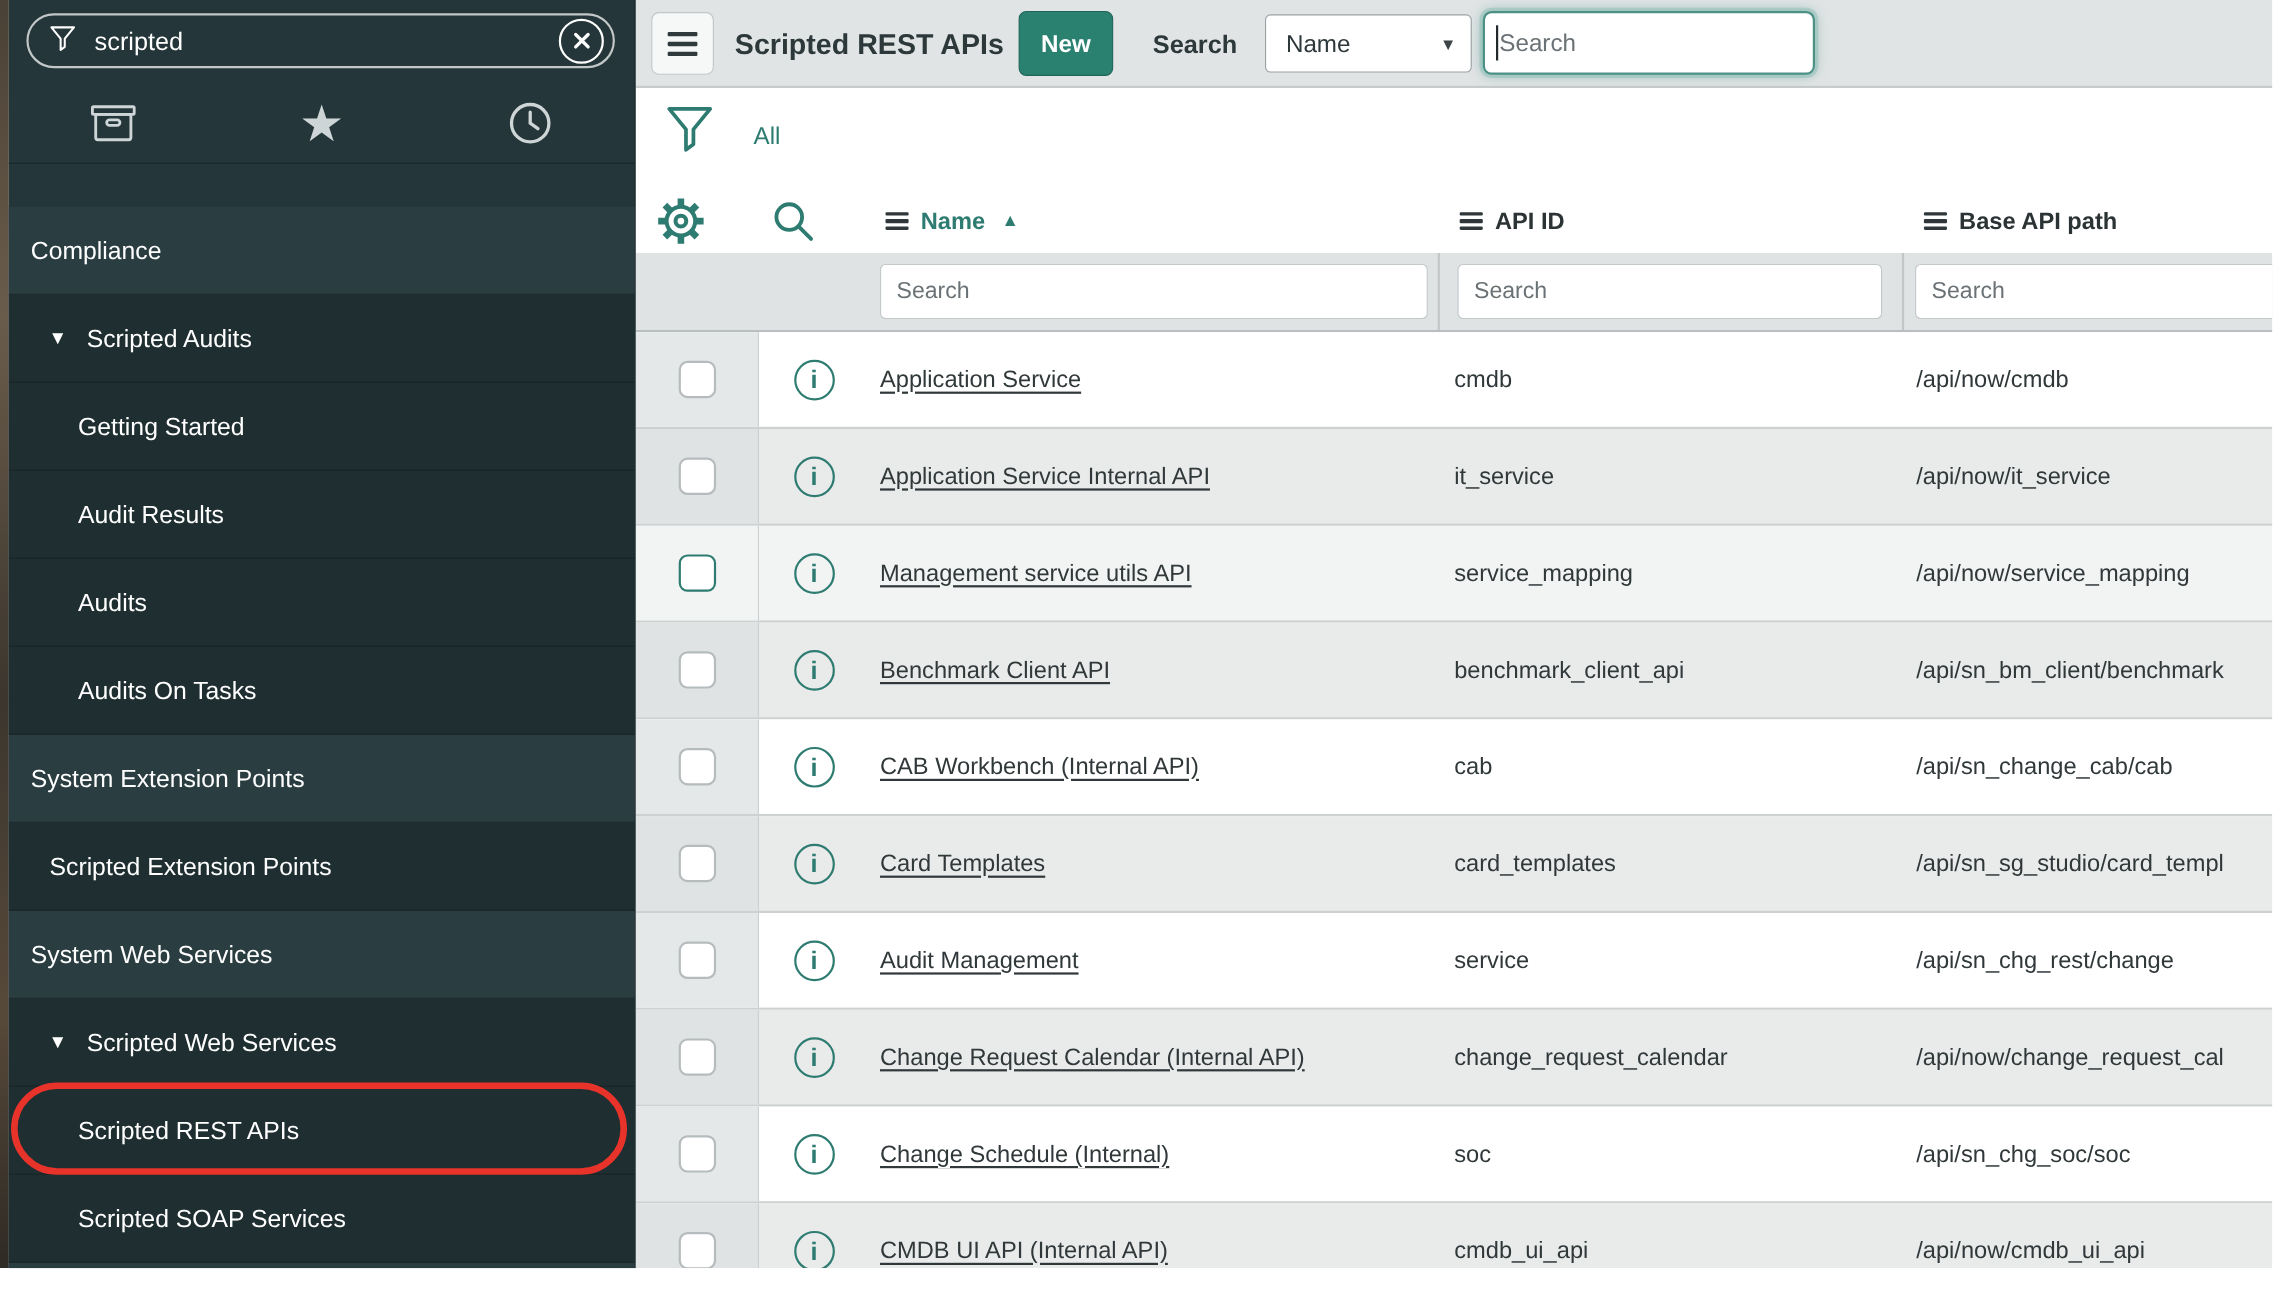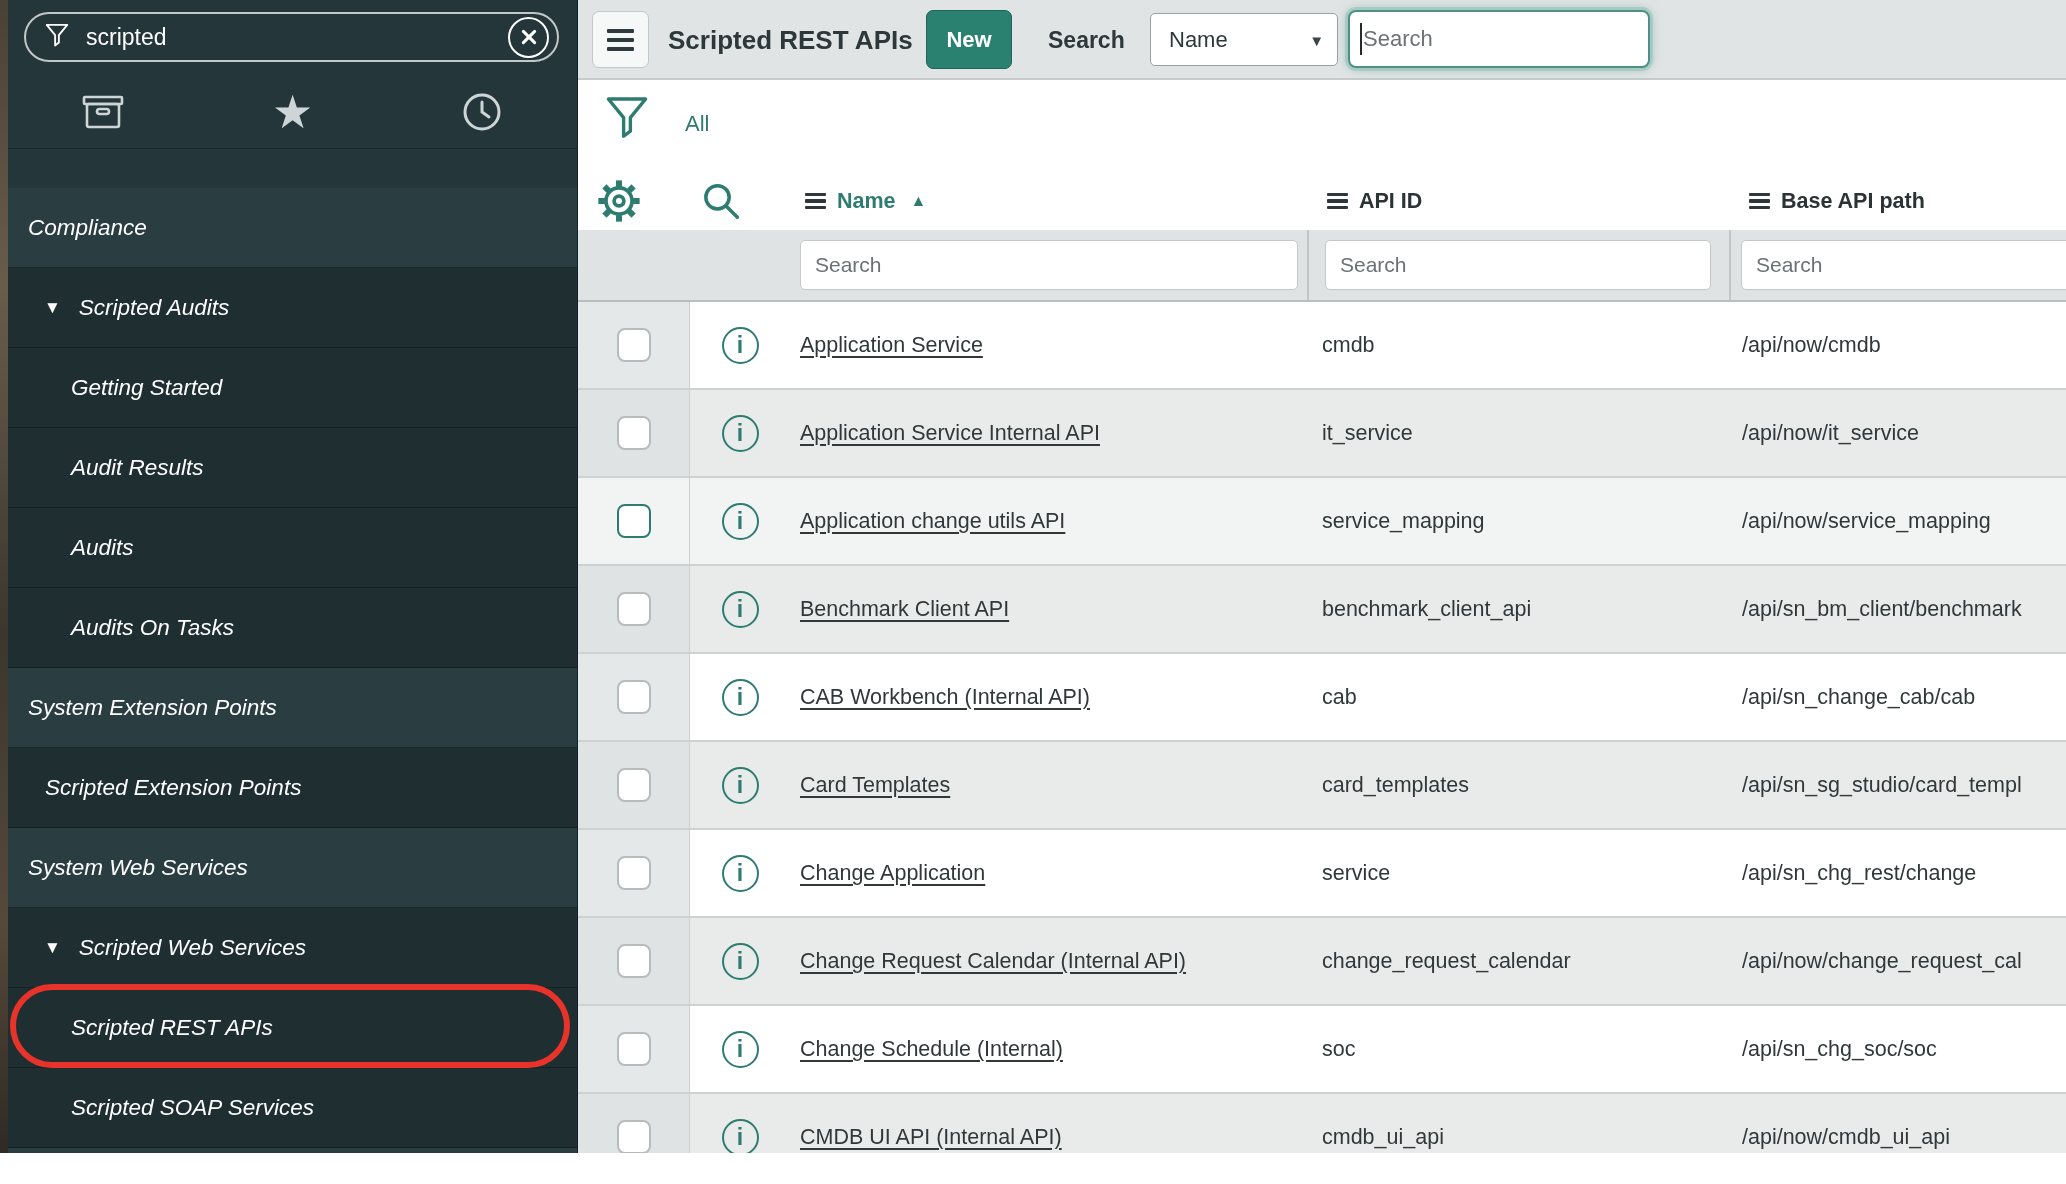--- a/index.html
+++ b/index.html
@@ -20,21 +20,21 @@
     font-size:23px;margin-left:14px;font-family:inherit;}
   .clear-btn{width:37px;height:37px;border:2.5px solid #fff;border-radius:50%;
     margin-right:8px;position:relative;flex:0 0 auto;cursor:pointer;}
   .clear-btn i{position:absolute;left:50%;top:50%;width:19px;height:3px;background:#fff;border-radius:2px;}
   .clear-btn i:first-child{transform:translate(-50%,-50%) rotate(45deg);}
   .clear-btn i:last-child{transform:translate(-50%,-50%) rotate(-45deg);}
   .side-tabs{position:absolute;left:0;top:75px;width:100%;height:73px;display:flex;
     border-bottom:1px solid #15272a;}
   .side-tab{flex:1;display:flex;align-items:center;justify-content:center;}
   .star-glyph{font-size:46px;color:#ced5d6;line-height:1;}
-  .nav{position:absolute;left:0;top:188px;width:100%;font-style:italic;}
+  .nav{position:absolute;left:0;top:188px;width:100%;}
   .nav-row{height:80px;box-sizing:border-box;display:flex;align-items:center;
     font-size:22.5px;border-bottom:1px solid rgba(0,0,0,.30);}
   .nav-row.app{background:#2a3d41;padding-left:20px;}
   .nav-row.section{background:#1f2e31;padding-left:36px;}
   .nav-row.module{background:#1f2e31;padding-left:63px;}
   .nav-row.module.shallow{padding-left:37px;}
   .nav-row.tail{background:#2a3d41;height:36px;border-bottom:none;}
   .caret{font-size:17px;margin-right:18px;color:#fff;}
   .annotation{position:absolute;left:10px;top:984px;width:560px;height:84px;
     border:6px solid var(--annotation-red,#e8332a);border-radius:42px;box-sizing:border-box;pointer-events:none;}
@@ -310,21 +310,21 @@
       </div>
 
       <div class="grid-row r-hover">
         <div class="c-check">
             <span class="checkbox focus"></span>
           </div>
         <div class="c-info">
             <span class="info-icon">i</span>
           </div>
         <div class="c-name">
-            <a>Application change utils API</a>
+            <a>Management service utils API</a>
           </div>
         <div class="c-api">service_mapping</div>
         <div class="c-path">/api/now/service_mapping</div>
       </div>
 
       <div class="grid-row r-gray">
         <div class="c-check">
             <span class="checkbox"></span>
           </div>
         <div class="c-info">
@@ -366,21 +366,21 @@
       </div>
 
       <div class="grid-row r-white">
         <div class="c-check">
             <span class="checkbox"></span>
           </div>
         <div class="c-info">
             <span class="info-icon">i</span>
           </div>
         <div class="c-name">
-            <a>Change Application</a>
+            <a>Audit Management</a>
           </div>
         <div class="c-api">service</div>
         <div class="c-path">/api/sn_chg_rest/change</div>
       </div>
 
       <div class="grid-row r-gray">
         <div class="c-check">
             <span class="checkbox"></span>
           </div>
         <div class="c-info">

